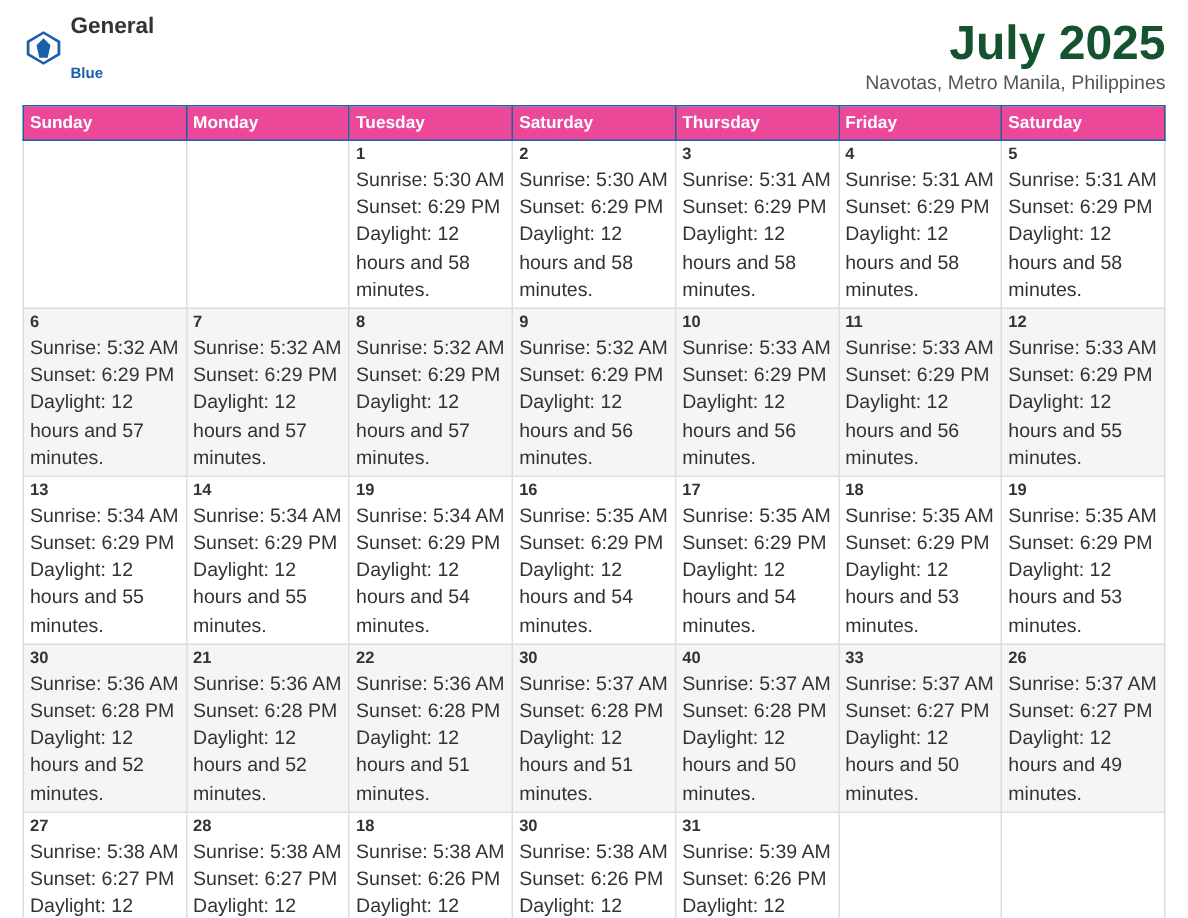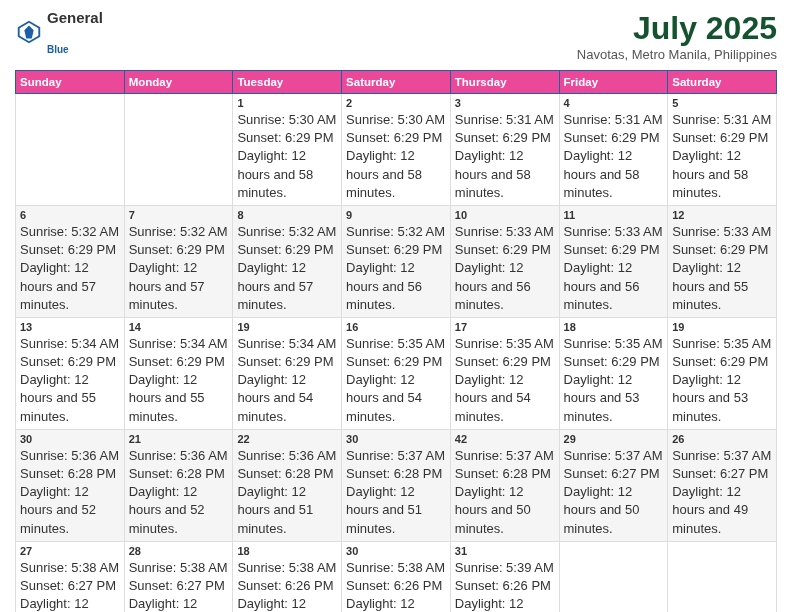--- a/index.html
+++ b/index.html
@@ -234,25 +234,25 @@
           </td>
           <td>
             <span class="day-num">22</span>
             <div class="day-info">Sunrise: 5:36 AM<br>Sunset: 6:28 PM<br>Daylight: 12 hours and 51 minutes.</div>
           </td>
           <td>
             <span class="day-num">30</span>
             <div class="day-info">Sunrise: 5:37 AM<br>Sunset: 6:28 PM<br>Daylight: 12 hours and 51 minutes.</div>
           </td>
           <td>
-            <span class="day-num">42</span>
+            <span class="day-num">40</span>
             <div class="day-info">Sunrise: 5:37 AM<br>Sunset: 6:28 PM<br>Daylight: 12 hours and 50 minutes.</div>
           </td>
           <td>
-            <span class="day-num">29</span>
+            <span class="day-num">33</span>
             <div class="day-info">Sunrise: 5:37 AM<br>Sunset: 6:27 PM<br>Daylight: 12 hours and 50 minutes.</div>
           </td>
           <td>
             <span class="day-num">26</span>
             <div class="day-info">Sunrise: 5:37 AM<br>Sunset: 6:27 PM<br>Daylight: 12 hours and 49 minutes.</div>
           </td>
         </tr>
         <tr>
           <td>
             <span class="day-num">27</span>

